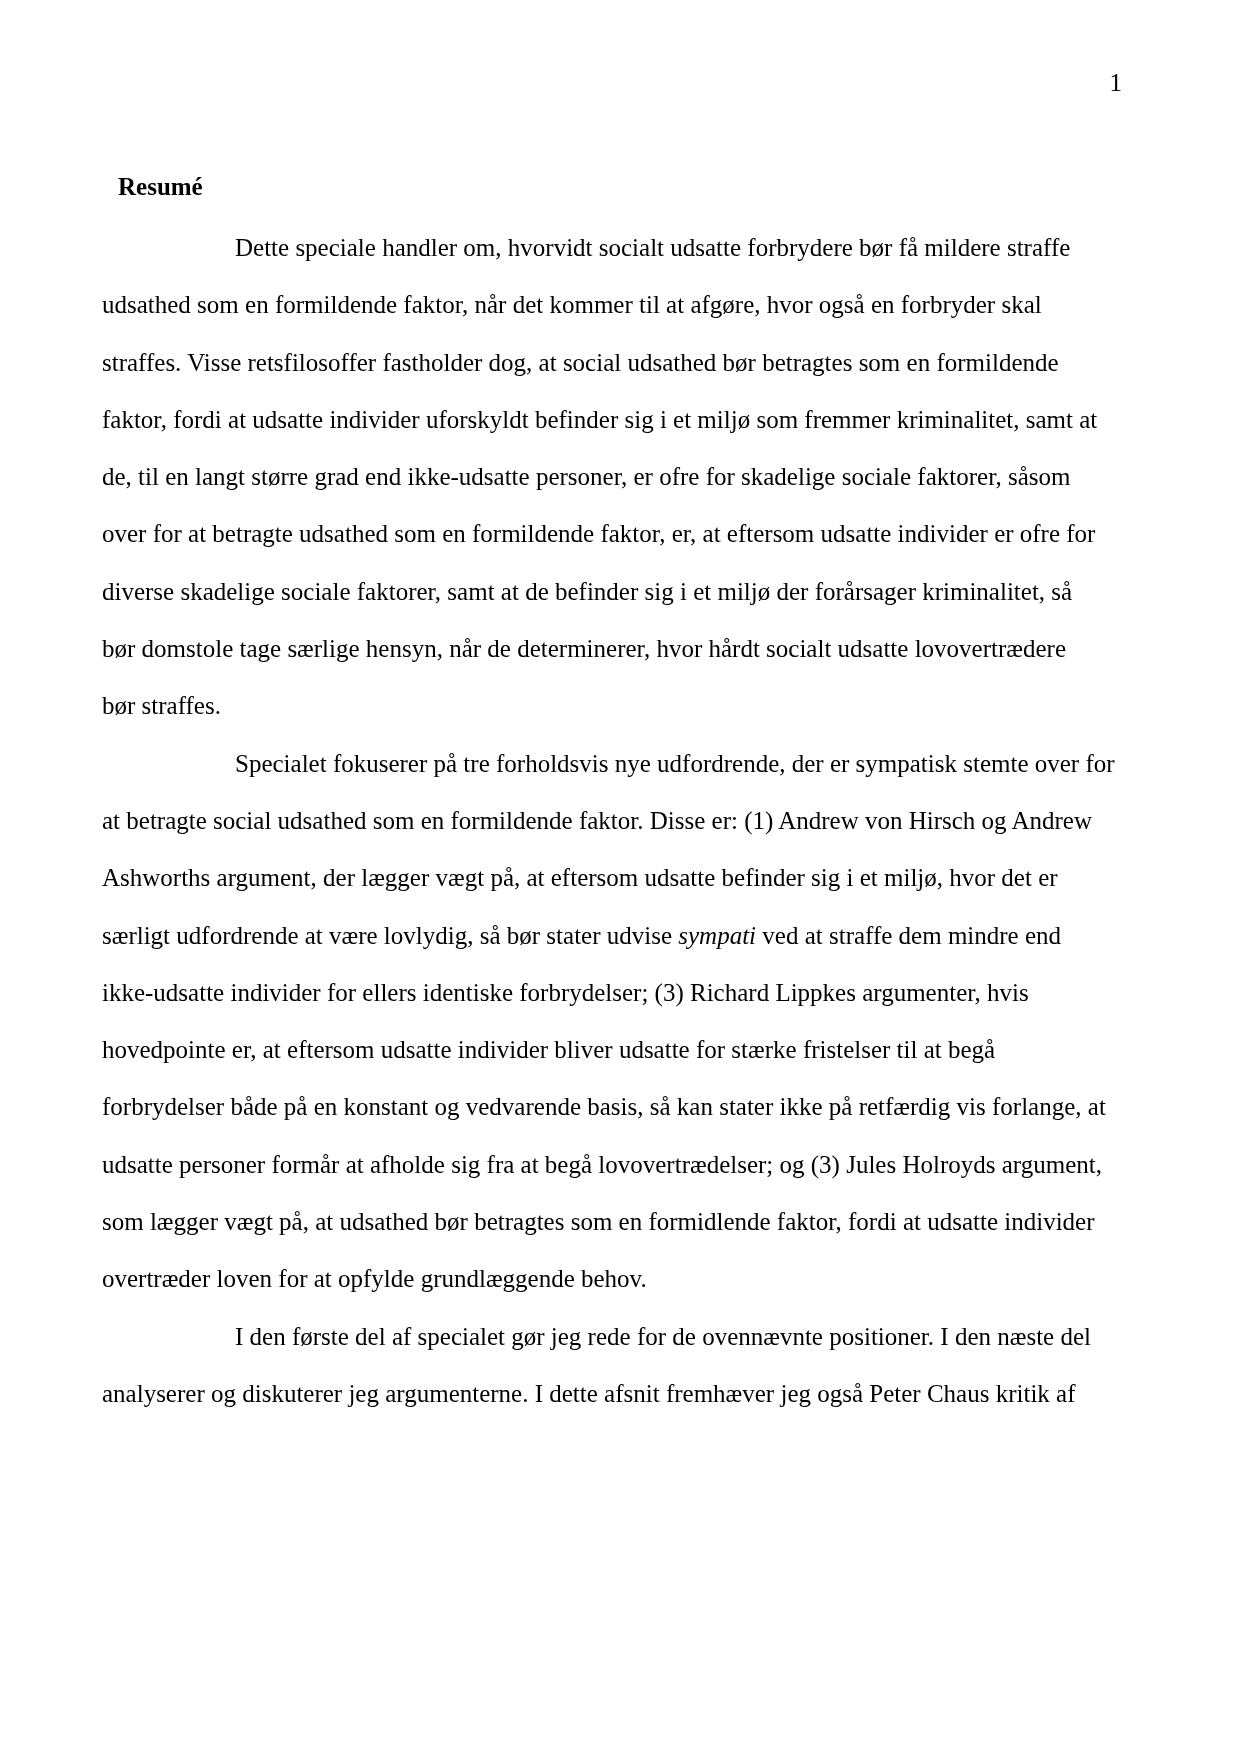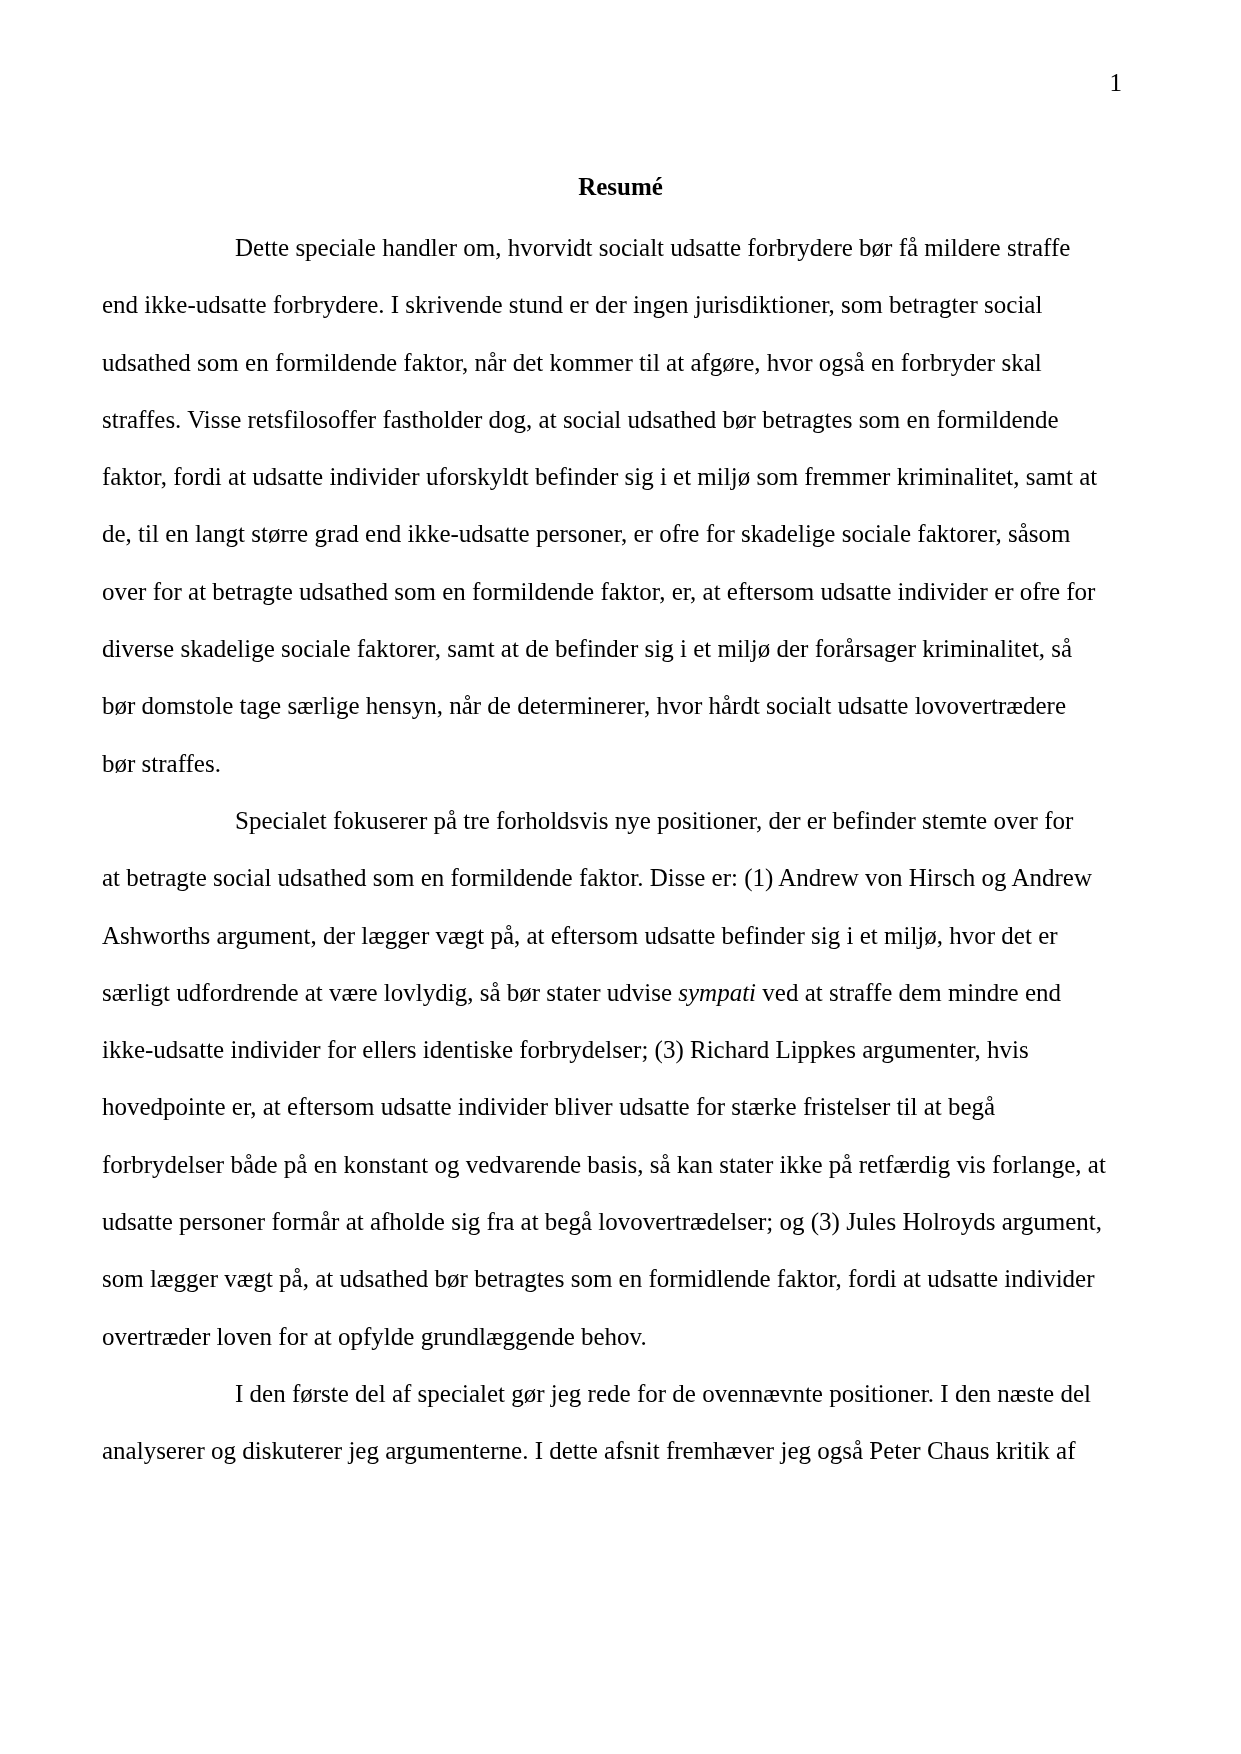--- a/index.html
+++ b/index.html
@@ -24,21 +24,21 @@
     line-height: 25px;
   }
   .doc-title {
     position: absolute;
     top: 158px;
     left: 118px;
     width: 1005px;
     margin: 0;
     font-size: 25px;
     font-weight: bold;
-    text-align: center;
+    text-align: left;
     line-height: 57.3px;
   }
   .doc-body {
     position: absolute;
     top: 219px;
     left: 102px;
     width: 1005px;
     font-size: 25px;
     line-height: 57.3px;
   }
@@ -62,33 +62,32 @@
 <div class="page">
 
   <div class="page-number">1</div>
 
   <h1 class="doc-title">Resumé</h1>
 
   <div class="doc-body">
 
     <p class="para">
       <span class="line first">Dette speciale handler om, hvorvidt socialt udsatte forbrydere bør få mildere straffe</span>
-      <span class="line">end ikke-udsatte forbrydere. I skrivende stund er der ingen jurisdiktioner, som betragter social</span>
       <span class="line">udsathed som en formildende faktor, når det kommer til at afgøre, hvor også en forbryder skal</span>
       <span class="line">straffes. Visse retsfilosoffer fastholder dog, at social udsathed bør betragtes som en formildende</span>
       <span class="line">faktor, fordi at udsatte individer uforskyldt befinder sig i et miljø som fremmer kriminalitet, samt at</span>
       <span class="line">de, til en langt større grad end ikke-udsatte personer, er ofre for skadelige sociale faktorer, såsom</span>
       <span class="line">over for at betragte udsathed som en formildende faktor, er, at eftersom udsatte individer er ofre for</span>
       <span class="line">diverse skadelige sociale faktorer, samt at de befinder sig i et miljø der forårsager kriminalitet, så</span>
       <span class="line">bør domstole tage særlige hensyn, når de determinerer, hvor hårdt socialt udsatte lovovertrædere</span>
       <span class="line">bør straffes.</span>
     </p>
 
     <p class="para">
-      <span class="line first">Specialet fokuserer på tre forholdsvis nye positioner, der er befinder stemte over for</span>
+      <span class="line first">Specialet fokuserer på tre forholdsvis nye udfordrende, der er sympatisk stemte over for</span>
       <span class="line">at betragte social udsathed som en formildende faktor. Disse er: (1) Andrew von Hirsch og Andrew</span>
       <span class="line">Ashworths argument, der lægger vægt på, at eftersom udsatte befinder sig i et miljø, hvor det er</span>
       <span class="line"><span>særligt udfordrende at være lovlydig, så bør stater udvise </span><span class="italic">sympati</span><span> ved at straffe dem mindre end</span></span>
       <span class="line">ikke-udsatte individer for ellers identiske forbrydelser; (3) Richard Lippkes argumenter, hvis</span>
       <span class="line">hovedpointe er, at eftersom udsatte individer bliver udsatte for stærke fristelser til at begå</span>
       <span class="line">forbrydelser både på en konstant og vedvarende basis, så kan stater ikke på retfærdig vis forlange, at</span>
       <span class="line">udsatte personer formår at afholde sig fra at begå lovovertrædelser; og (3) Jules Holroyds argument,</span>
       <span class="line">som lægger vægt på, at udsathed bør betragtes som en formidlende faktor, fordi at udsatte individer</span>
       <span class="line">overtræder loven for at opfylde grundlæggende behov.</span>
     </p>

